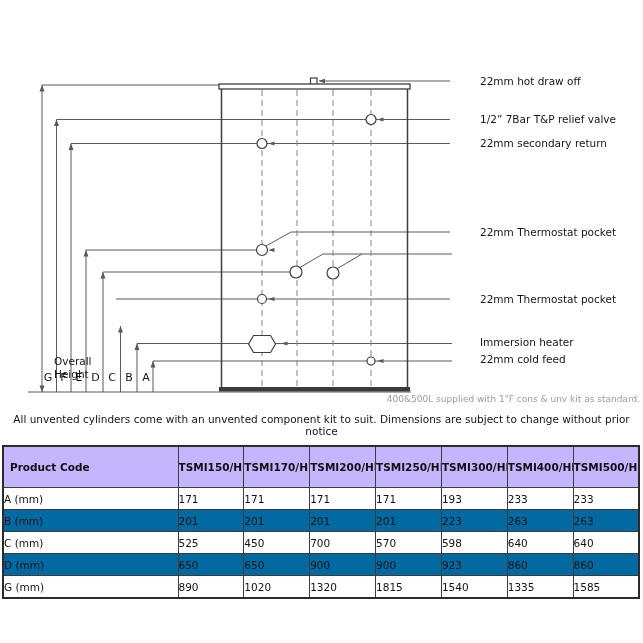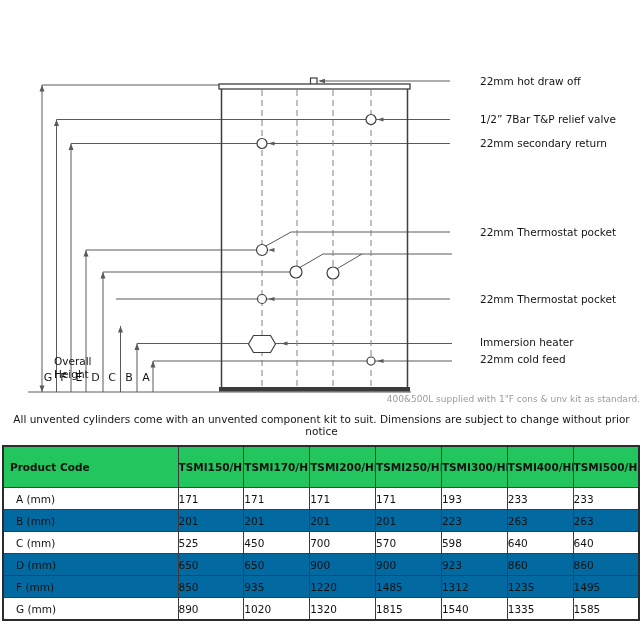--- a/index.html
+++ b/index.html
@@ -8,24 +8,24 @@
   .stage{position:absolute;inset:0;}
   svg{position:absolute;left:0;top:0;}
   .lbl{position:absolute;left:480px;font-size:10.5px;line-height:12px;color:#151515;white-space:nowrap;}
   .dimletter{position:absolute;top:371px;width:14px;text-align:center;font-size:11px;color:#151515;}
   .overall{position:absolute;left:7px;top:355px;font-size:10.5px;line-height:12.5px;color:#151515;margin-left:47px;}
   .supplynote{position:absolute;right:3px;top:394px;font-size:9px;color:#9b9b9b;}
   .footnote{position:absolute;left:0;top:413px;width:643px;text-align:center;font-size:10.5px;color:#151515;}
   .spec-table{position:absolute;left:2px;top:445px;width:638px;border-collapse:collapse;
               table-layout:fixed;font-size:10.5px;border:2px solid #2b2b2b;}
   .spec-table th,.spec-table td{border:1px solid #3c3c3c;padding:0;overflow:hidden;white-space:nowrap;}
-  .spec-table thead th{height:40px;font-weight:bold;text-align:center;vertical-align:middle;background:#22c55e;font-size:10.5px;}
+  .spec-table thead th{height:40px;font-weight:bold;text-align:center;vertical-align:middle;background:#c4b5fd;font-size:10.5px;}
   .spec-table thead th.pc{text-align:left;padding-left:6px;vertical-align:middle;}
   .spec-table tbody td{height:21px;vertical-align:middle;background:#fff;}
-  .spec-table tbody td.rowlabel{text-align:left;padding-left:12px;}
+  .spec-table tbody td.rowlabel{text-align:left;padding-left:0;}
   .spec-table tbody tr.shade td{background:#0369a1;}
 </style>
 </head>
 <body>
 
 <div class="stage">
 
   <svg width="643" height="443" viewBox="0 0 643 443">
 
     <g stroke="#5a5a5a" stroke-width="1" fill="none">
@@ -184,30 +184,20 @@
       <tr class="shade">
         <td class="rowlabel">D (mm)</td>
         <td>650</td>
         <td>650</td>
         <td>900</td>
         <td>900</td>
         <td>923</td>
         <td>860</td>
         <td>860</td>
       </tr>
-      <tr class="shade">
-        <td class="rowlabel">F (mm)</td>
-        <td>850</td>
-        <td>935</td>
-        <td>1220</td>
-        <td>1485</td>
-        <td>1312</td>
-        <td>1235</td>
-        <td>1495</td>
-      </tr>
       <tr>
         <td class="rowlabel">G (mm)</td>
         <td>890</td>
         <td>1020</td>
         <td>1320</td>
         <td>1815</td>
         <td>1540</td>
         <td>1335</td>
         <td>1585</td>
       </tr>

